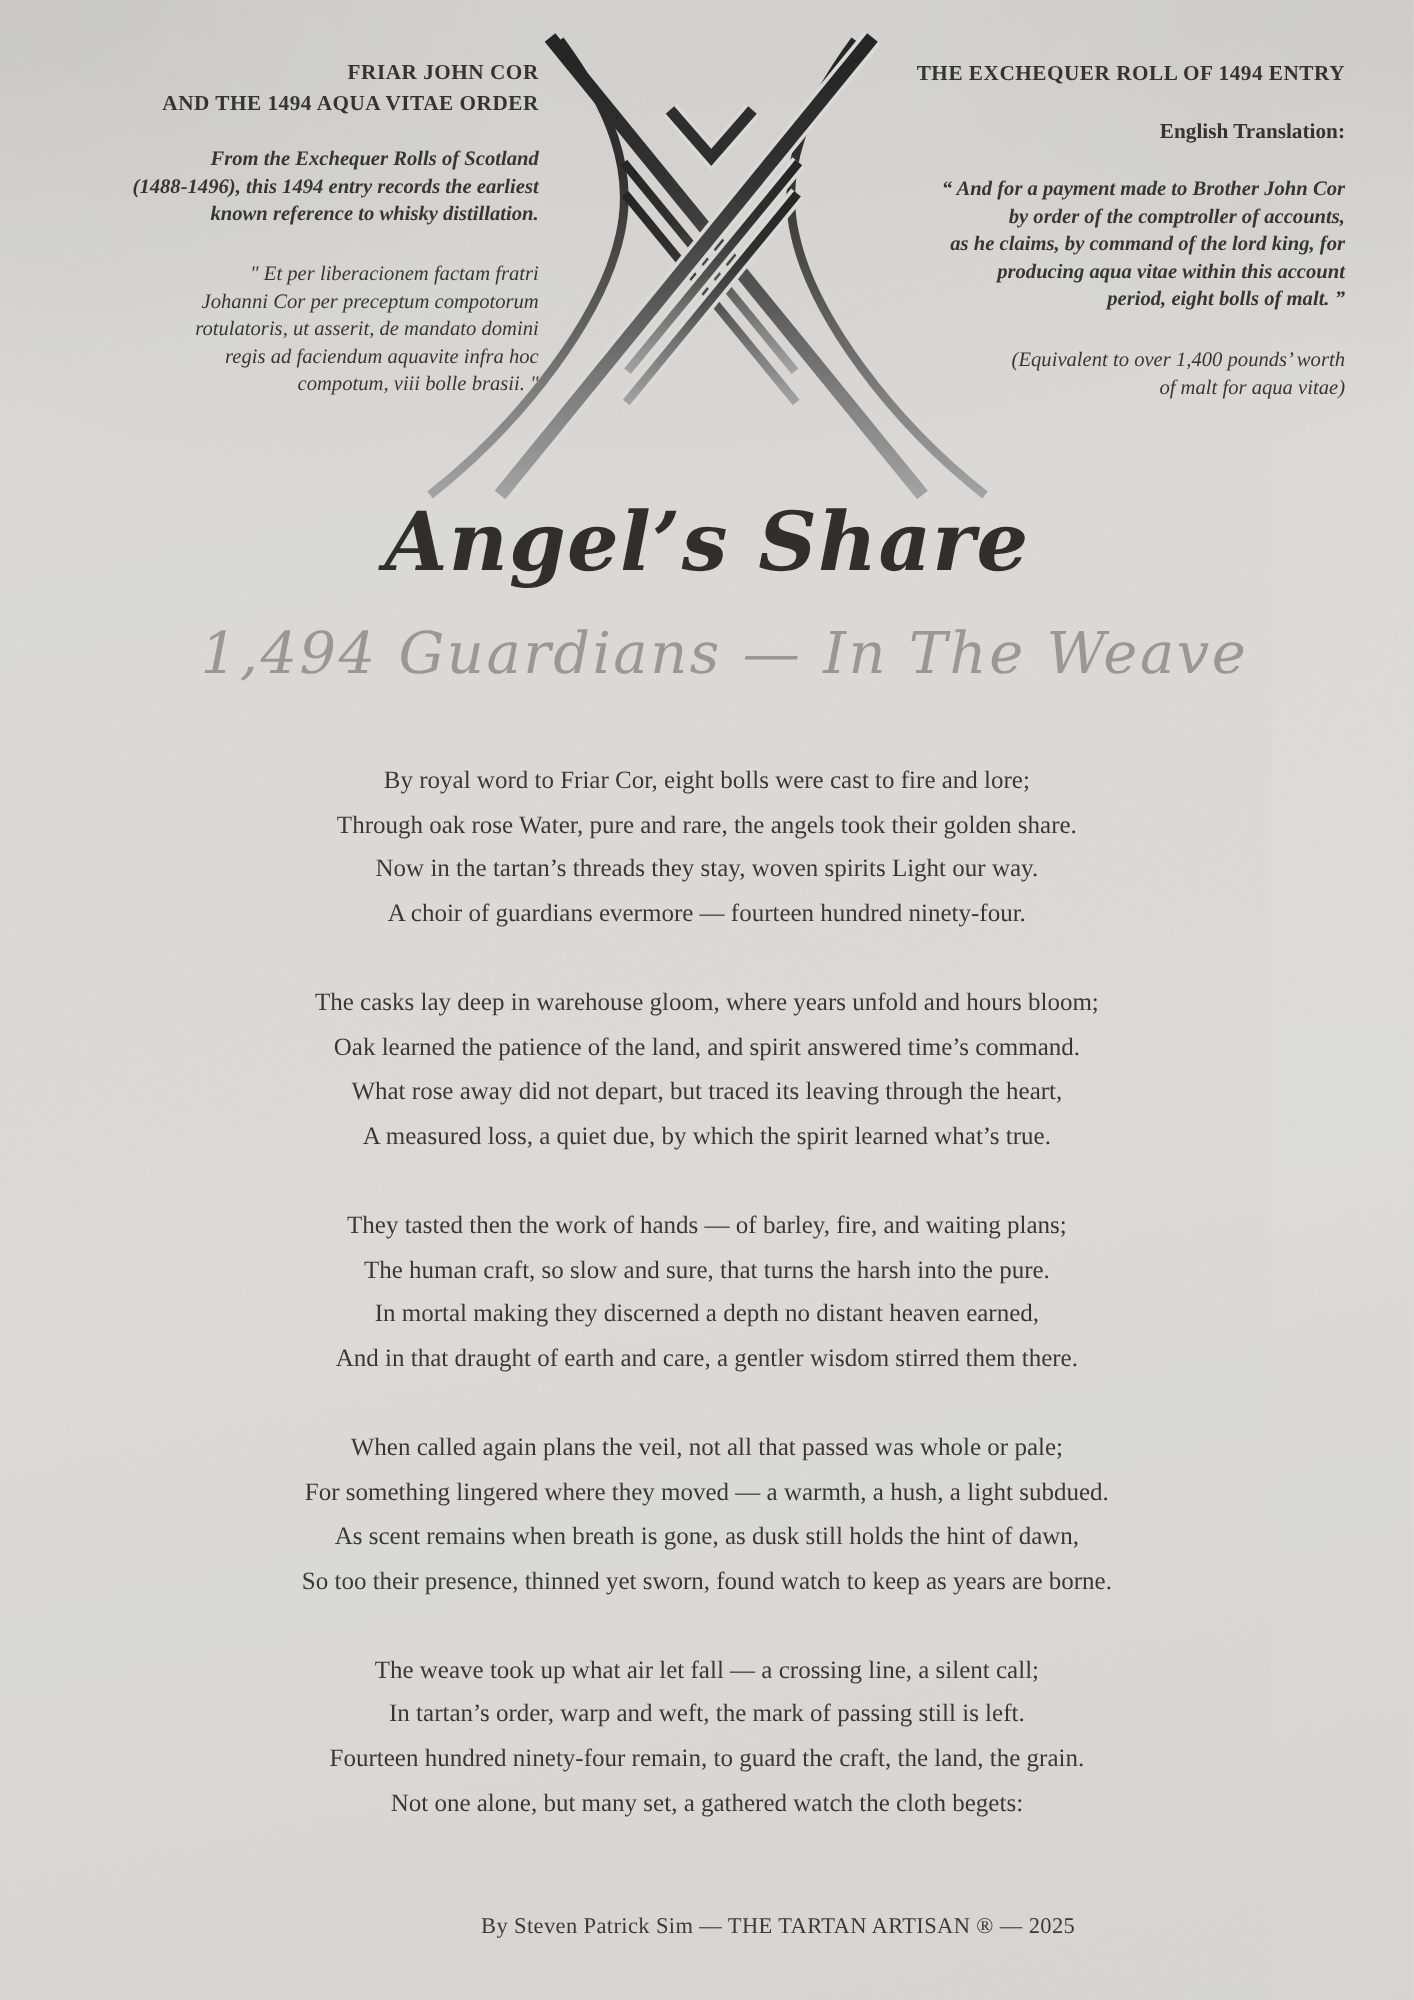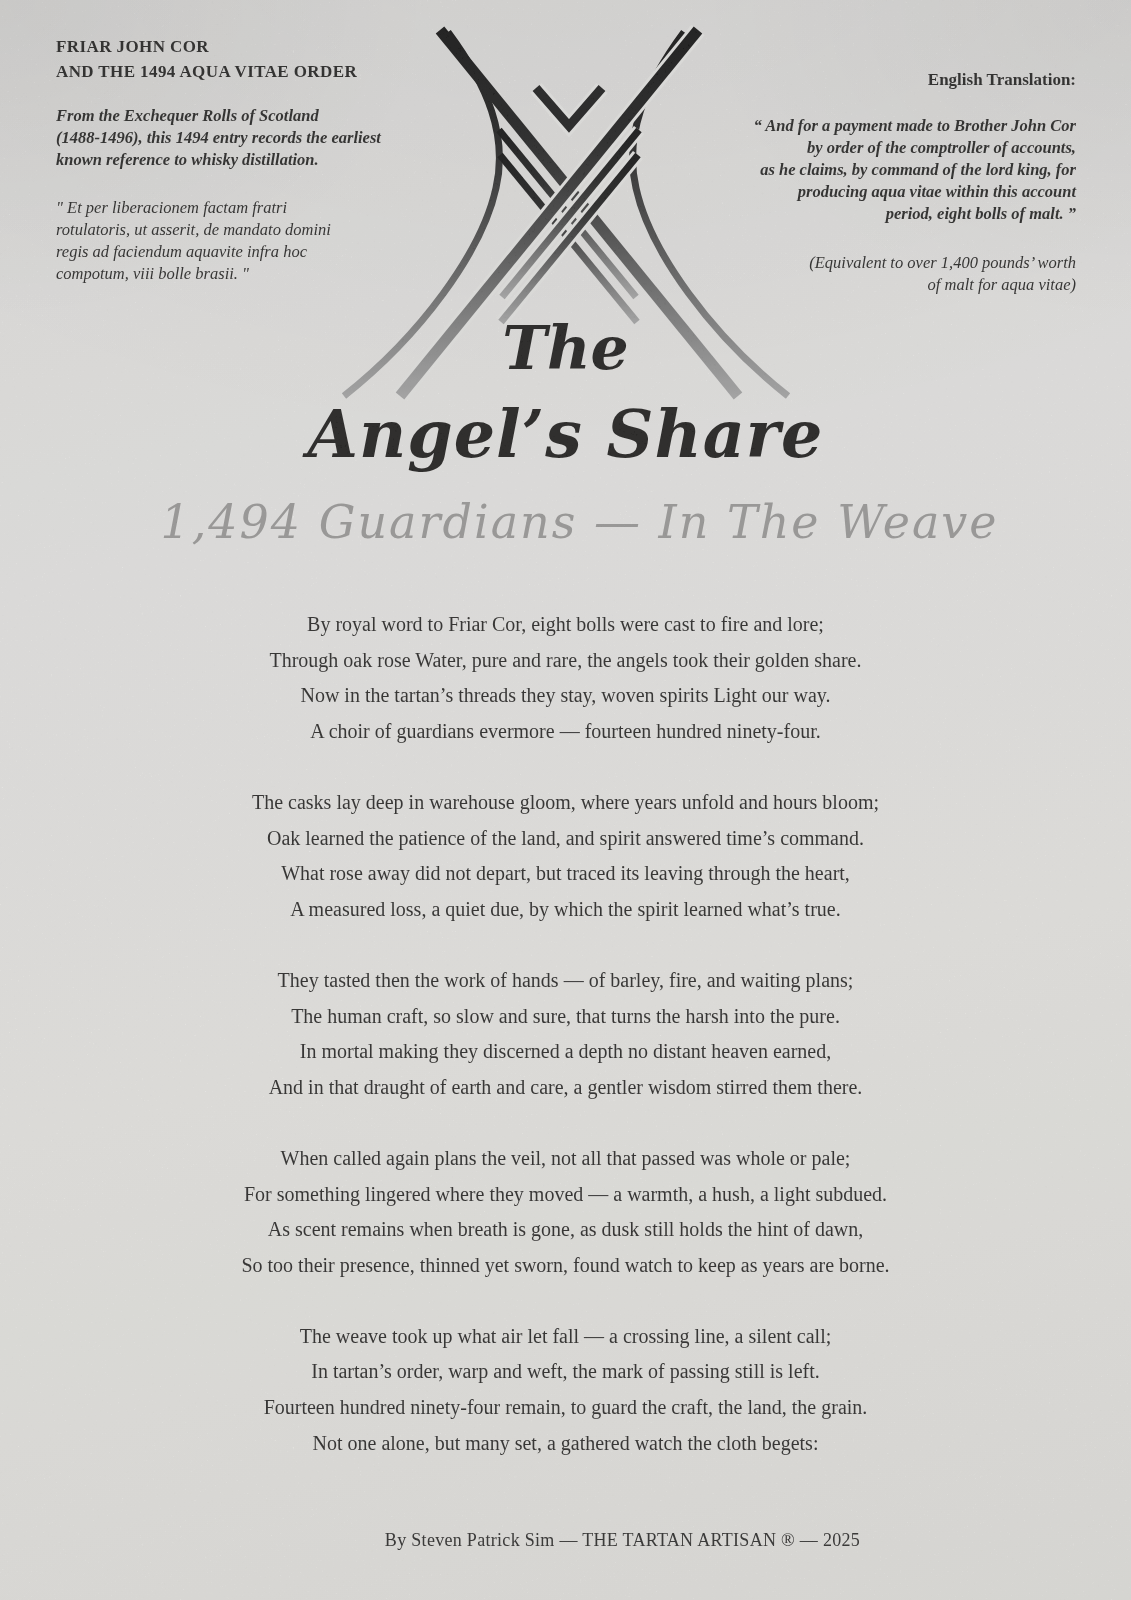--- a/index.html
+++ b/index.html
@@ -12,21 +12,21 @@
     font-family:"Liberation Serif","DejaVu Serif",serif;
     background:
       radial-gradient(620px 460px at 0% 0%, rgba(0,0,0,0.055), rgba(0,0,0,0) 70%),
       radial-gradient(620px 460px at 100% 0%, rgba(0,0,0,0.05), rgba(0,0,0,0) 70%),
       radial-gradient(1500px 900px at 50% -8%, rgba(0,0,0,0.04), rgba(0,0,0,0) 65%),
       linear-gradient(168deg,#e9e8e6 0%,#efeeec 32%,#f0efeb 62%,#e9e8e4 100%);
   }
   .abs{position:absolute;}
 
   
-  .hd-left{left:56px;top:34px;width:375px;text-align:left;}
+  .hd-left{left:56px;top:45px;width:375px;text-align:right;}
   .hd-right{right:55px;top:46px;width:440px;text-align:right;}
   .hding{font-weight:bold;font-size:17px;line-height:25px;letter-spacing:.4px;color:#1b1a19;}
   .subhd{margin-top:21px;font-weight:bold;font-size:17px;line-height:25px;color:#1b1a19;}
   .intro{margin-top:21px;font-style:italic;font-weight:bold;font-size:16.5px;line-height:22px;}
   .latin{margin-top:26px;font-style:italic;font-size:16.5px;line-height:22px;}
   .quote{margin-top:23px;font-style:italic;font-weight:bold;font-size:16.5px;line-height:22px;}
   .note{margin-top:27px;font-style:italic;font-size:16.5px;line-height:22px;}
 
   
   .emblem{left:50%;top:20px;margin-left:-230px;width:460px;height:380px;}
@@ -99,42 +99,43 @@
       <div>FRIAR JOHN COR</div>
       <div>AND THE 1494 AQUA VITAE ORDER</div>
     </div>
     <div class="intro">
       <div>From the Exchequer Rolls of Scotland</div>
       <div>(1488-1496), this 1494 entry records the earliest</div>
       <div>known reference to whisky distillation.</div>
     </div>
     <div class="latin">
       <div>" Et per liberacionem factam fratri</div>
+      <div>Johanni Cor per preceptum compotorum</div>
       <div>rotulatoris, ut asserit, de mandato domini</div>
       <div>regis ad faciendum aquavite infra hoc</div>
       <div>compotum, viii bolle brasii. "</div>
     </div>
   </div>
 
   <div class="abs hd-right">
+    <div class="hding">THE EXCHEQUER ROLL OF 1494 ENTRY</div>
     <div class="subhd">English Translation:</div>
     <div class="quote">
       <div>“ And for a payment made to Brother John Cor</div>
       <div>by order of the comptroller of accounts,</div>
       <div>as he claims, by command of the lord king, for</div>
       <div>producing aqua vitae within this account</div>
       <div>period, eight bolls of malt. ”</div>
     </div>
     <div class="note">
       <div>(Equivalent to over 1,400 pounds’ worth</div>
       <div>of malt for aqua vitae)</div>
     </div>
   </div>
 
-  <div class="abs title1">The</div>
   <div class="abs title2">Angel’s Share</div>
   <div class="abs subtitle">1,494 Guardians — In The Weave</div>
 
   <div class="abs poem">
     <div class="stanza">
       <div class="pline">By royal word to Friar Cor, eight bolls were cast to fire and lore;</div>
       <div class="pline">Through oak rose Water, pure and rare, the angels took their golden share.</div>
       <div class="pline">Now in the tartan’s threads they stay, woven spirits Light our way.</div>
       <div class="pline">A choir of guardians evermore — fourteen hundred ninety-four.</div>
     </div>

